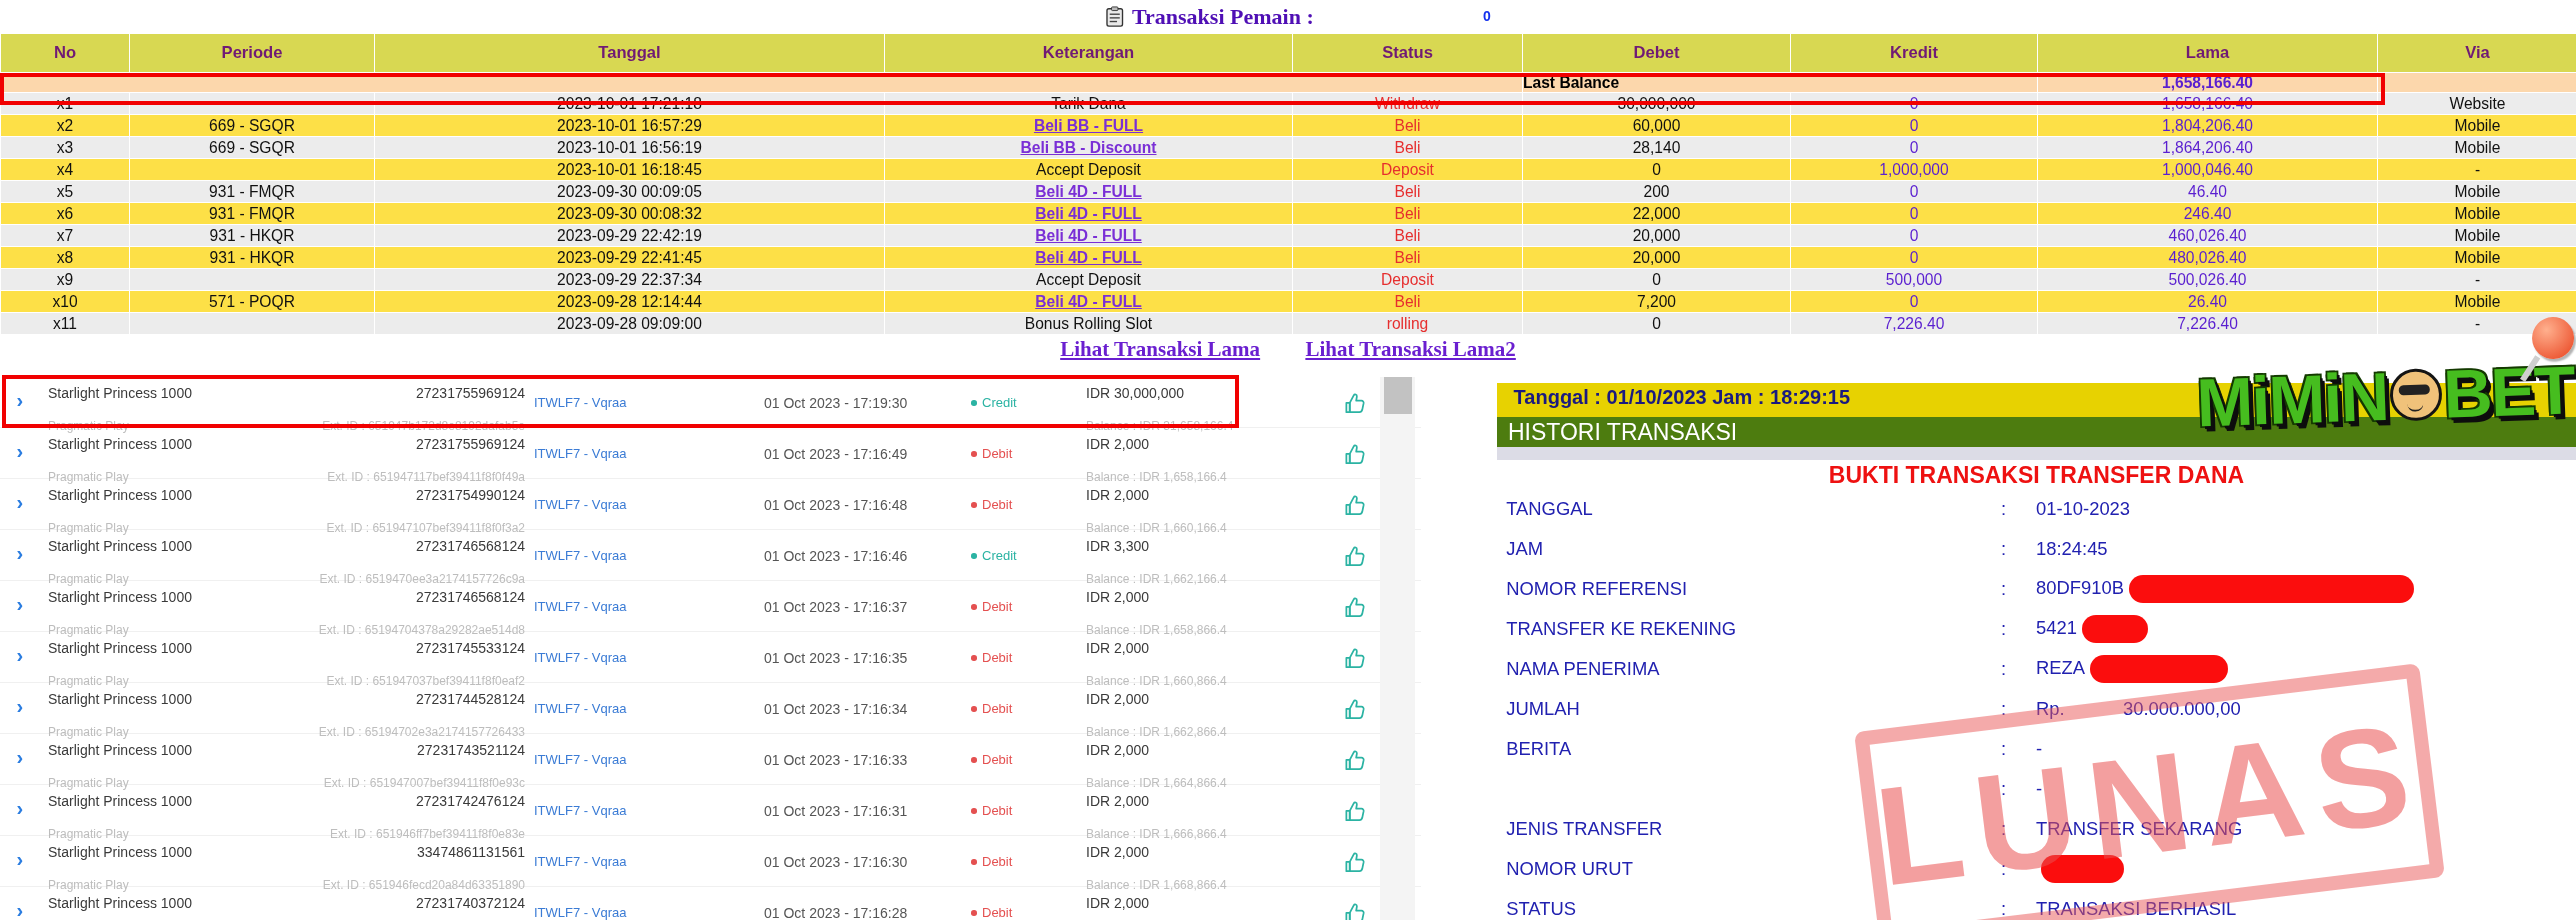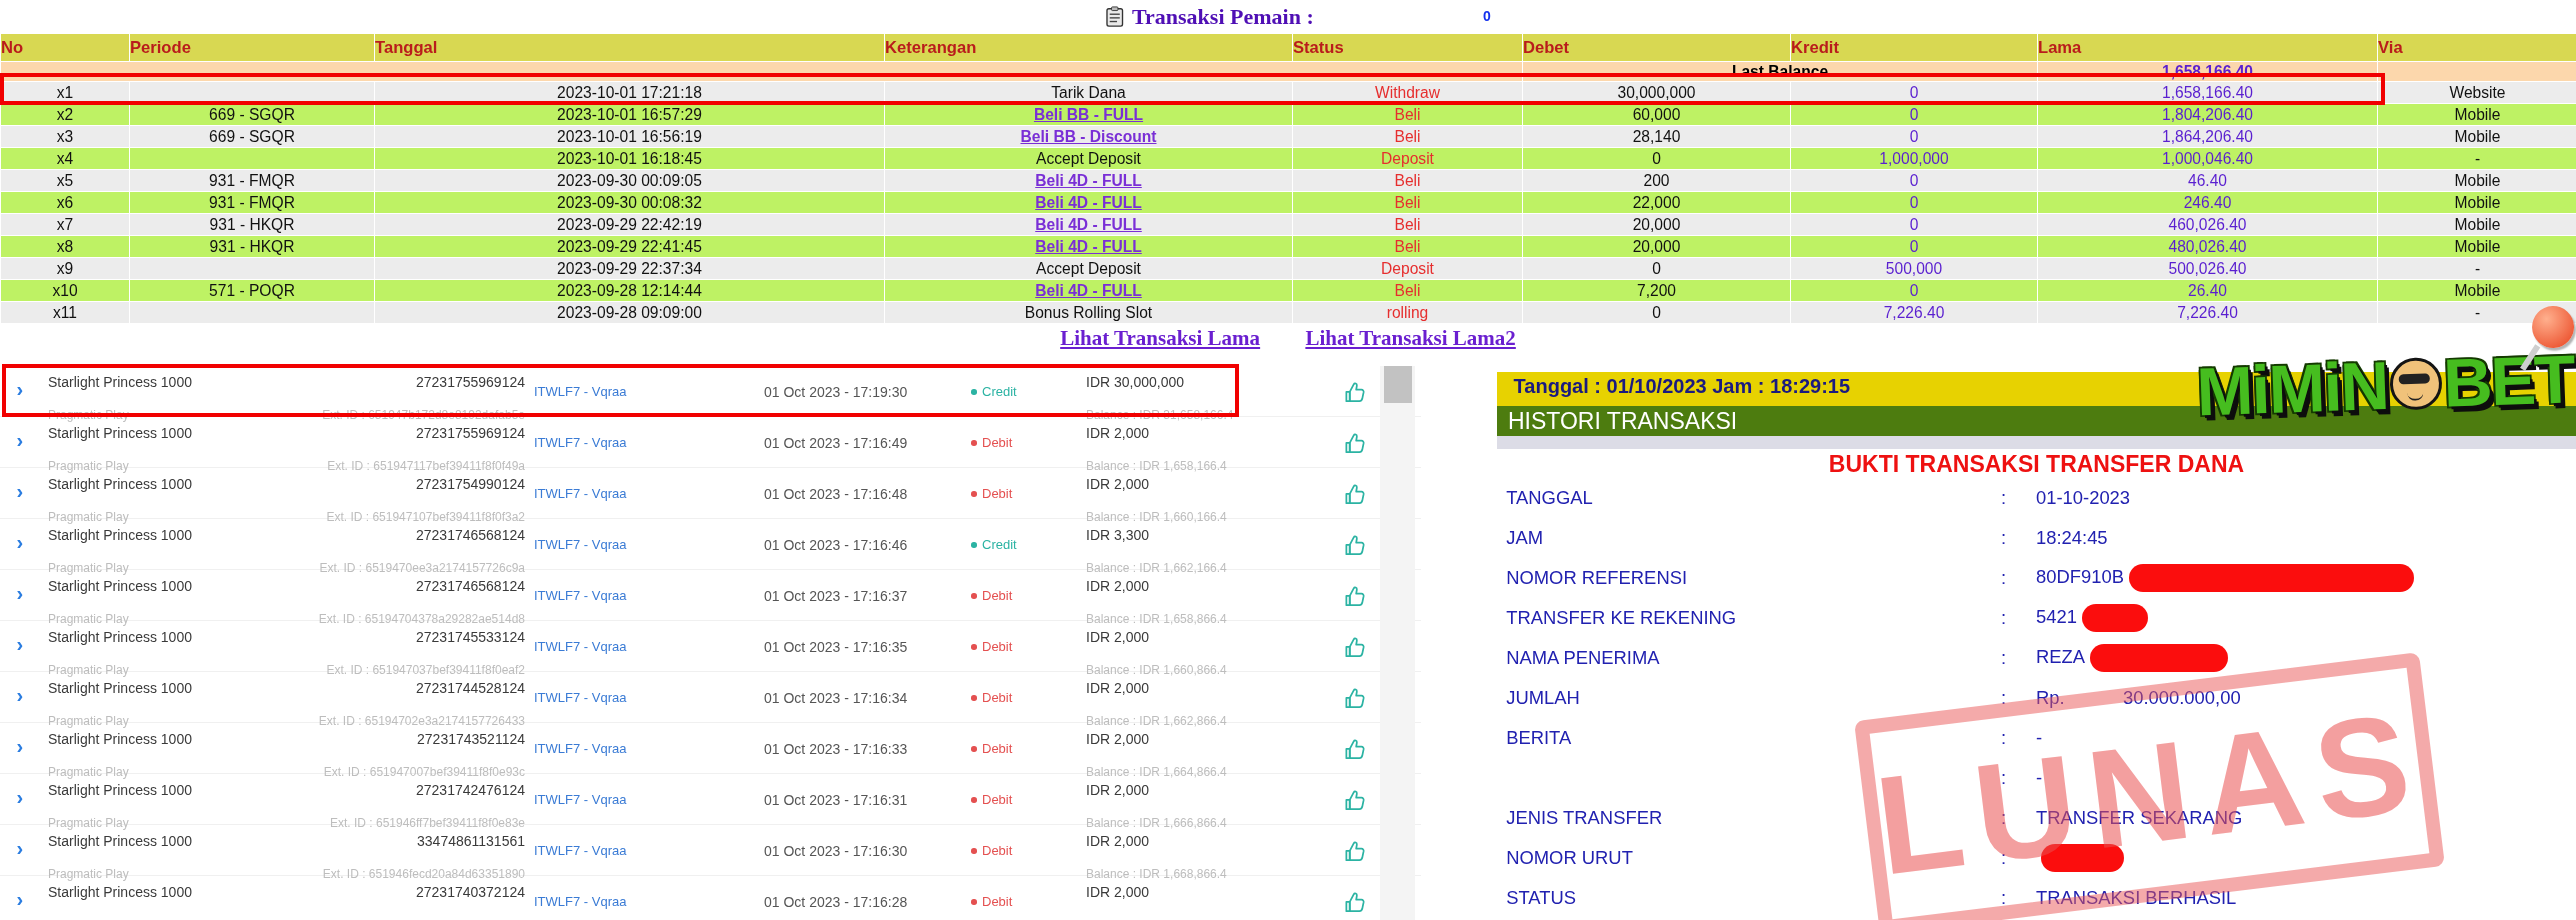--- a/index.html
+++ b/index.html
@@ -9,28 +9,28 @@
 
   
   .title-bar { position:relative; height:33px; }
   .clip-icon { position:absolute; left:1106px; top:5.5px; }
   .page-title { position:absolute; left:1132px; top:3.7px; font-family:"Liberation Serif", serif;
                 font-weight:bold; font-size:22px; color:#4f0fb5; }
   .player-badge { position:absolute; left:1483px; top:8.3px; color:#1330ee; font-weight:bold; font-size:14px; }
 
   
   table.txn { width:2576px; table-layout:fixed; border-collapse:collapse; }
-  table.txn th { background:#d8d852; height:28px; font-size:16.6px; font-weight:bold; color:#b91c1c;
-                 border:0.9px solid #fff; text-align:left; }
+  table.txn th { background:#d8d852; height:39px; font-size:16.6px; font-weight:bold; color:#701a75;
+                 border:0.9px solid #fff; text-align:center; }
   tr.lastbal td { background:#fcd7ac; height:20px; font-size:15.6px; border:0.9px solid #fff; }
-  .lastbal-label { text-align:center; font-weight:bold; color:#000; }
+  .lastbal-label { text-align:left; font-weight:bold; color:#000; }
   .lastbal-value { text-align:center; font-weight:bold; color:#5a1fd0; }
   tr.row td { height:22px; font-size:15.6px; text-align:center; border:0.9px solid #fff; color:#111; }
   tr.row.odd  td { background:#ececec; }
-  tr.row.even td { background:#bef264; }
+  tr.row.even td { background:#fde047; }
   td.c-status { color:#e62e2e !important; }
   td.c-kredit, td.c-saldo { color:#5a1fd0 !important; }
   a.ket-link { color:#7a2fd6; font-weight:bold; text-decoration:underline; cursor:pointer; }
 
   .red-box { position:absolute; border:4.6px solid #f10000; box-sizing:border-box; z-index:6; pointer-events:none; }
   .txn-highlight { top:73px; left:0px; width:2385px; height:32px; }
 
   .links-row { height:42px; text-align:center; padding-top:2px;
                font-family:"Liberation Serif", serif; font-weight:bold; font-size:21px; }
   .links-row a { color:#6a1fd0; text-decoration:underline; margin:0 20px; cursor:pointer; }

